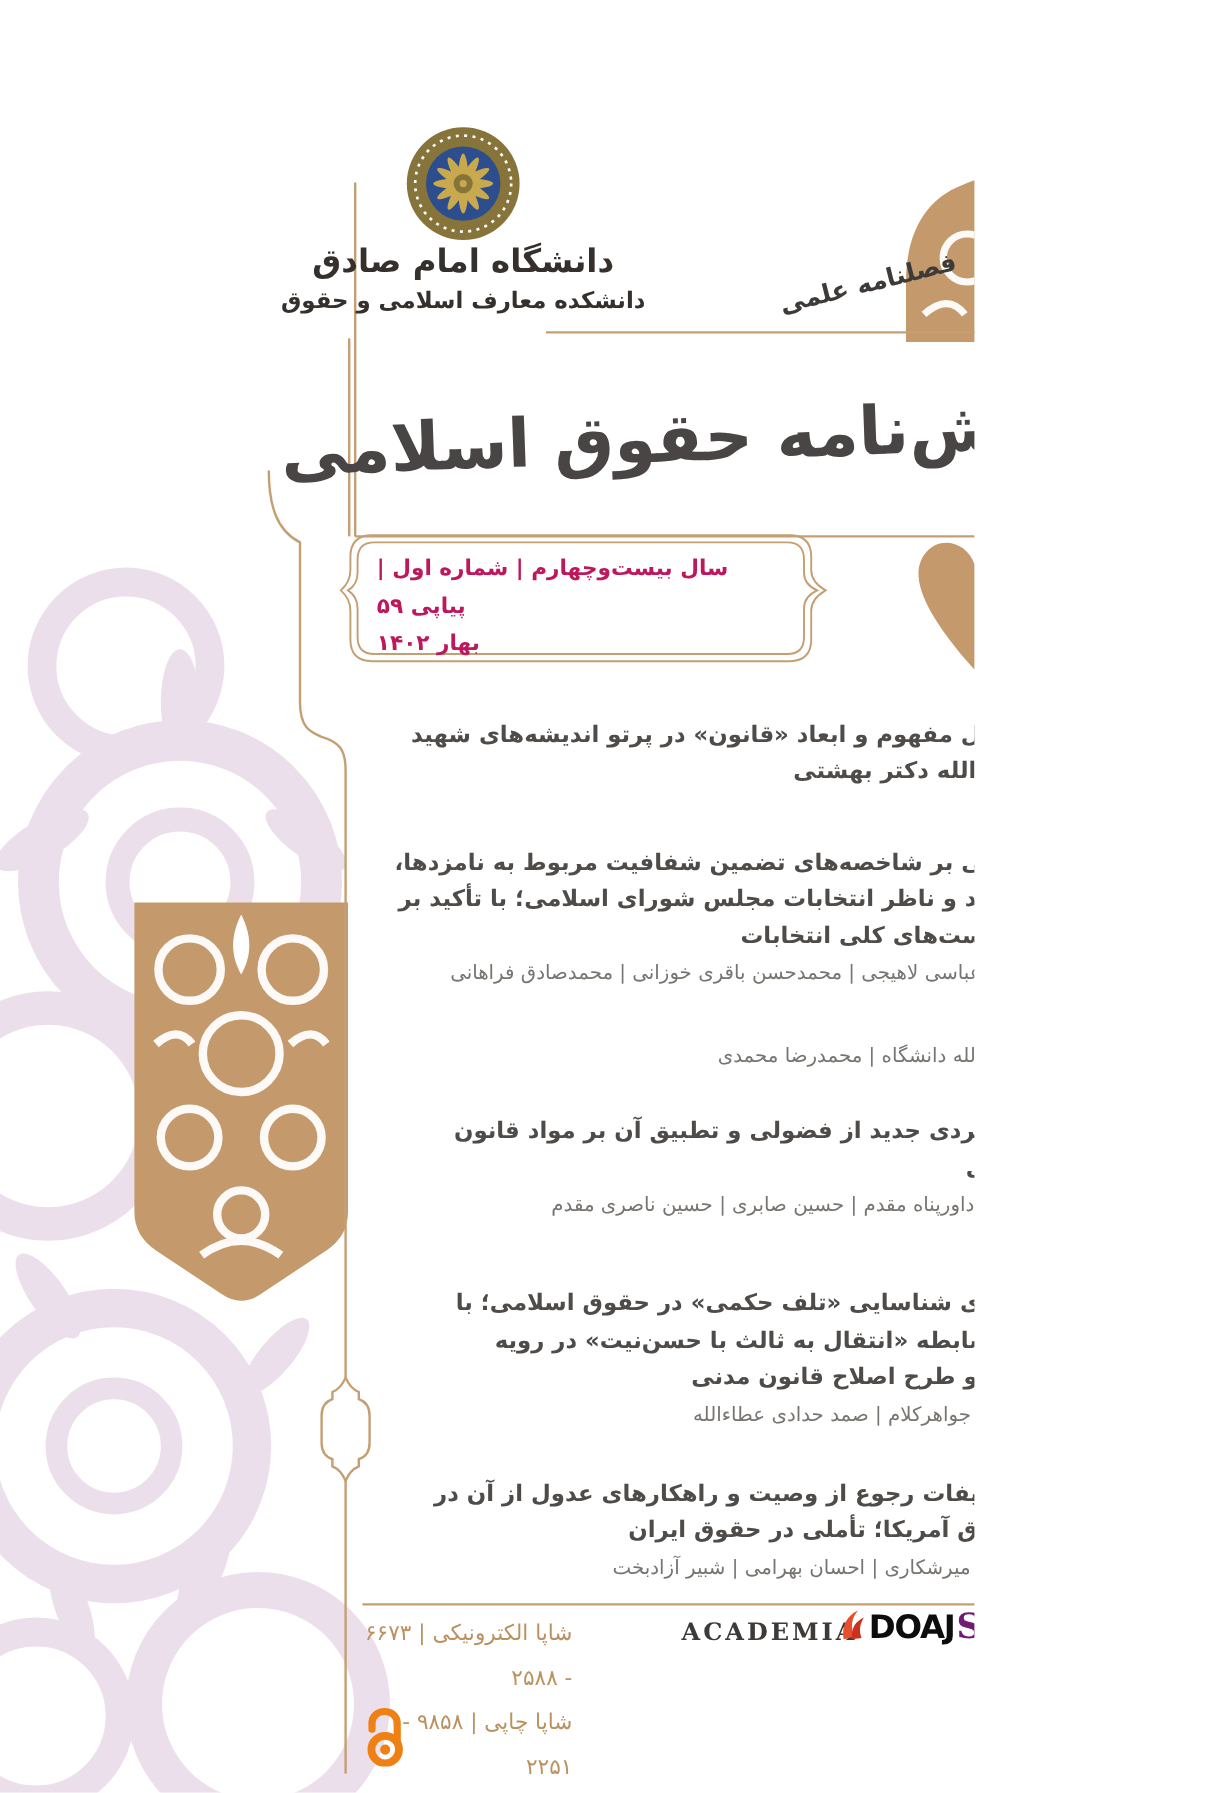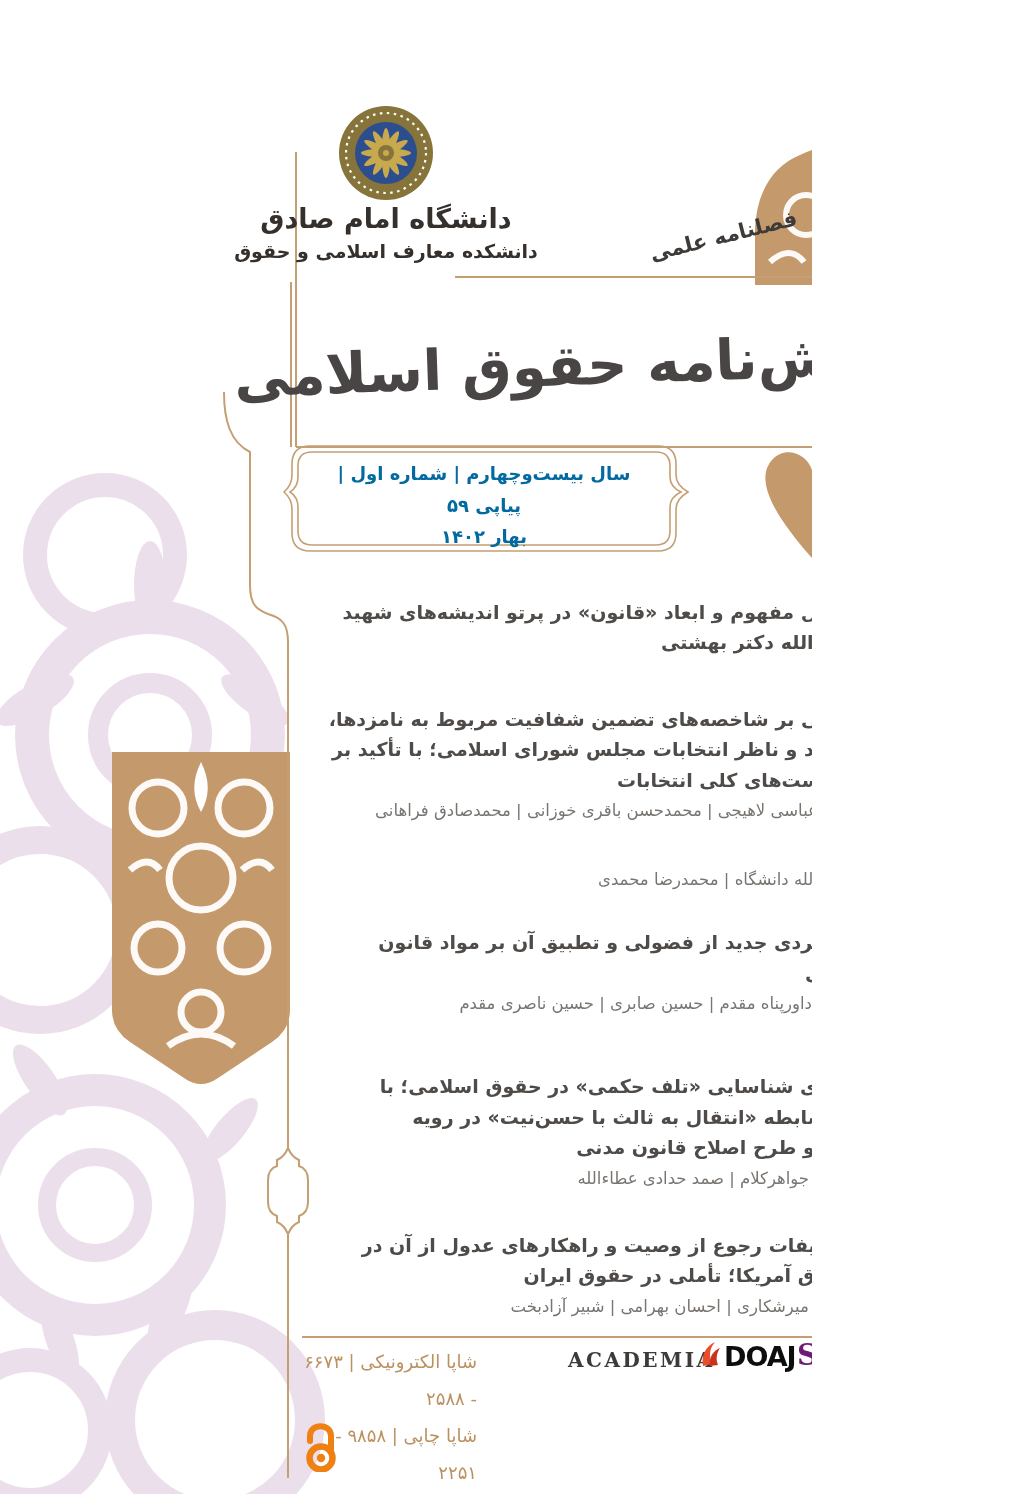--- a/index.html
+++ b/index.html
@@ -16,22 +16,22 @@
     font-size:19px;font-weight:700;color:#35302c;}
   
   .type-label{left:648px;top:224px;transform:rotate(-14deg);
     font-size:21px;font-weight:700;color:#3e3a38;white-space:nowrap;}
   
   .journal-title{left:298px;top:286px;width:604px;height:156px;
     display:flex;align-items:center;justify-content:center;
     font-size:56px;font-weight:700;color:#494544;white-space:nowrap;
     transform:rotate(-2deg);}
   
-  .issue-box-text{left:314px;top:458px;width:340px;text-align:center;
-    font-size:18px;font-weight:600;color:#0369a1;line-height:1.75;}
+  .issue-box-text{left:314px;top:458px;width:340px;text-align:left;
+    font-size:18px;font-weight:600;color:#be185d;line-height:1.75;}
   
   .articles{left:300px;top:597px;width:586px;direction:rtl;}
   .article{display:flex;margin-bottom:40px;}
   .article:nth-of-type(1){margin-bottom:46px;}
   .article:nth-of-type(2){margin-bottom:40px;}
   .article:nth-of-type(3){margin-bottom:34px;}
   .article:nth-of-type(4){margin-bottom:34px;}
   .article:nth-of-type(5){margin-bottom:38px;flex-direction:column;}
   .bullet{flex:0 0 auto;width:14px;height:14px;border-radius:50%;
     background:#c49a6c;margin-top:6px;margin-left:18px;}

